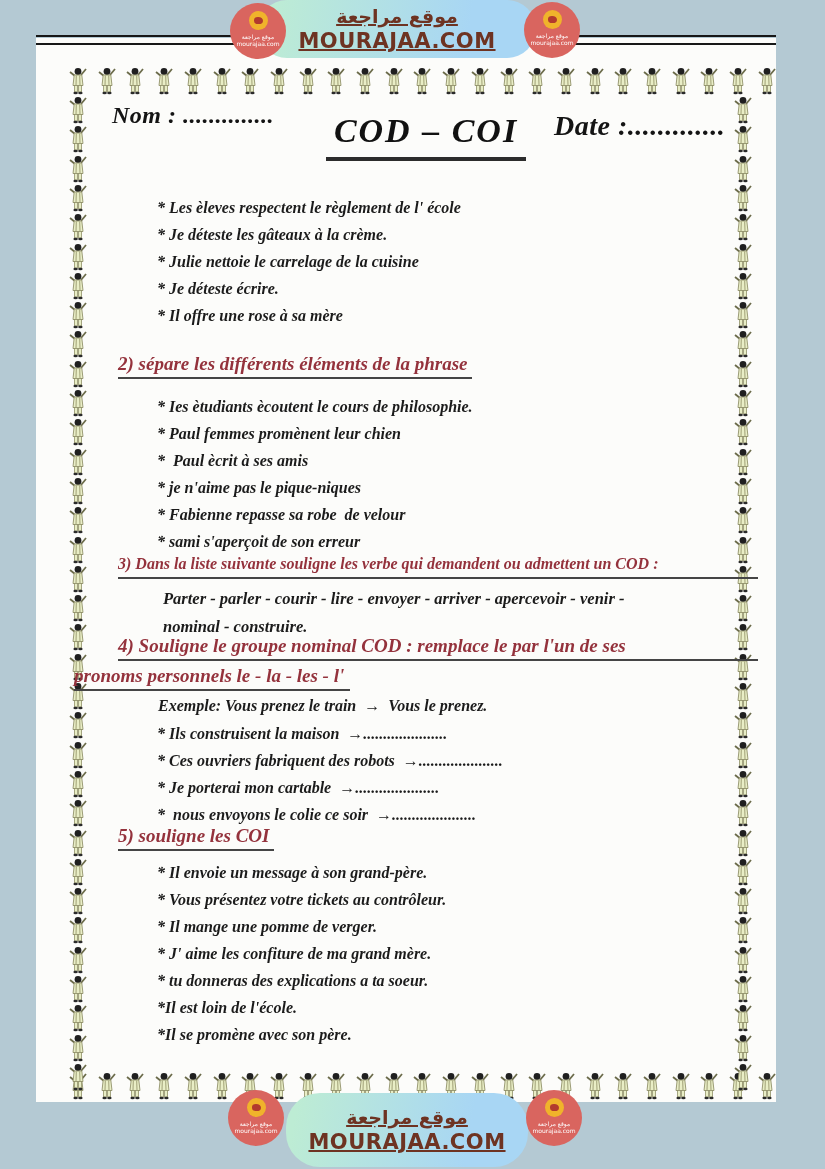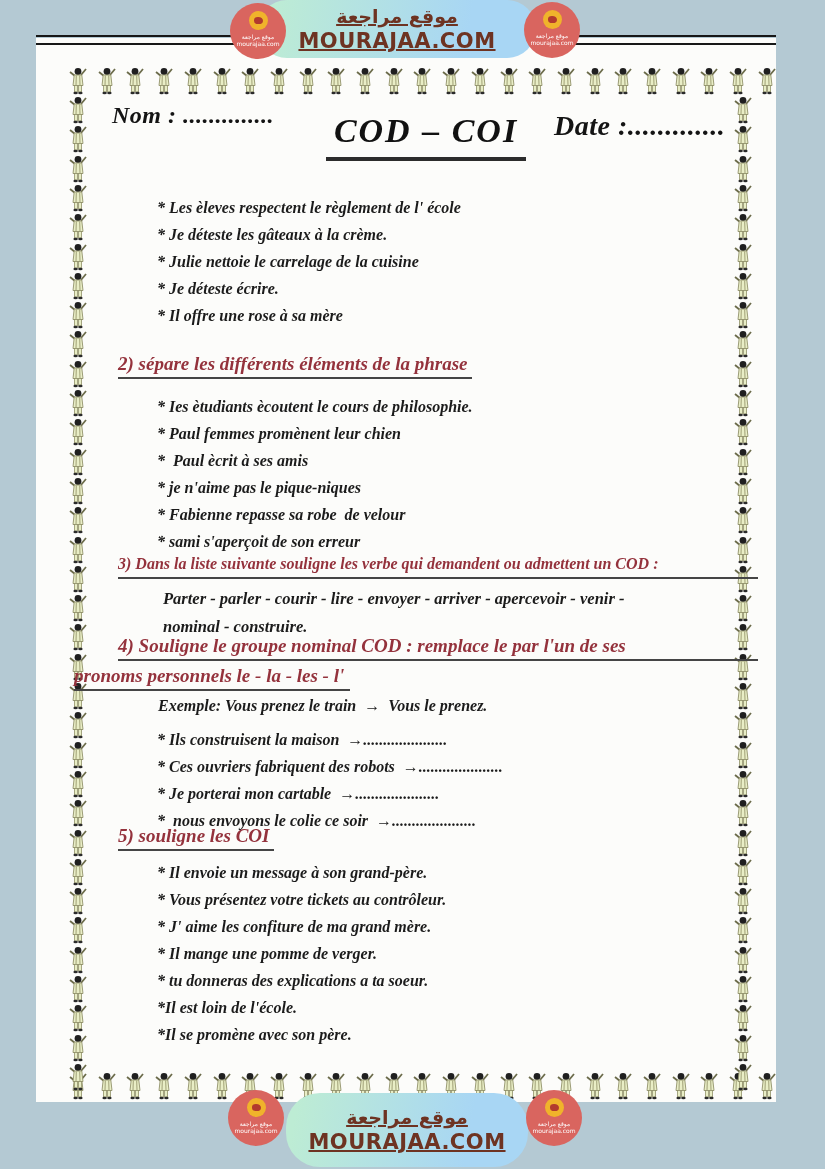--- a/index.html
+++ b/index.html
@@ -52,21 +52,21 @@
     color:#1b1b1b; white-space:pre-wrap;
   }
   .indent-items { padding-left:39px; }
   .indent-words { padding-left:45px; }
   li.word-line { font-size:16.5px; line-height:28px; font-weight:bold; font-style:italic; color:#1b1b1b; }
   .example {
     padding-left:40px; font-size:16px; line-height:24px;
     font-weight:bold; font-style:italic; color:#1b1b1b; white-space:pre-wrap;
   }
   .mt16{margin-top:16px;} .mt14{margin-top:14px;} .mt8{margin-top:8px;}
-  .mt6{margin-top:6px;}  .mt3{margin-top:3px;}  .mt2{margin-top:8px;}
+  .mt6{margin-top:6px;}  .mt3{margin-top:3px;}  .mt2{margin-top:2px;}
 
   
   .pill {
     position:absolute; z-index:5; border-radius:34px;
     background:linear-gradient(100deg,#bdecd4 5%,#a8d6f4 75%);
     display:flex; flex-direction:column; align-items:center; justify-content:center;
     font-family:"DejaVu Sans","Liberation Sans",sans-serif; text-align:center;
   }
   .pill-top    { left:258px; top:0px;    width:278px; height:58px; }
   .pill-bottom { left:286px; top:1093px; width:242px; height:74px; }
@@ -1568,22 +1568,22 @@
         <li class="item">*  nous envoyons le colie ce soir  →.....................</li>
       </ul>
   </section>
 
   <section class="sec" style="top:787px">
     <h2 class="hd u-inline">5) souligne les COI</h2>
     <ul class="items indent-items mt8">
 
     <li class="item">* Il envoie un message à son grand-père.</li>
         <li class="item">* Vous présentez votre tickets au contrôleur.</li>
+        <li class="item">* Il mange une pomme de verger.</li>
         <li class="item">* J' aime les confiture de ma grand mère.</li>
-        <li class="item">* Il mange une pomme de verger.</li>
         <li class="item">* tu donneras des explications a ta soeur.</li>
         <li class="item">*Il est loin de l'école.</li>
         <li class="item">*Il se promène avec son père.</li>
       </ul>
   </section>
 </div>
 
 <div class="pill pill-top">
   <div class="pill-ar" dir="rtl">موقع مراجعة</div>
   <div class="pill-site">MOURAJAA.COM</div>

